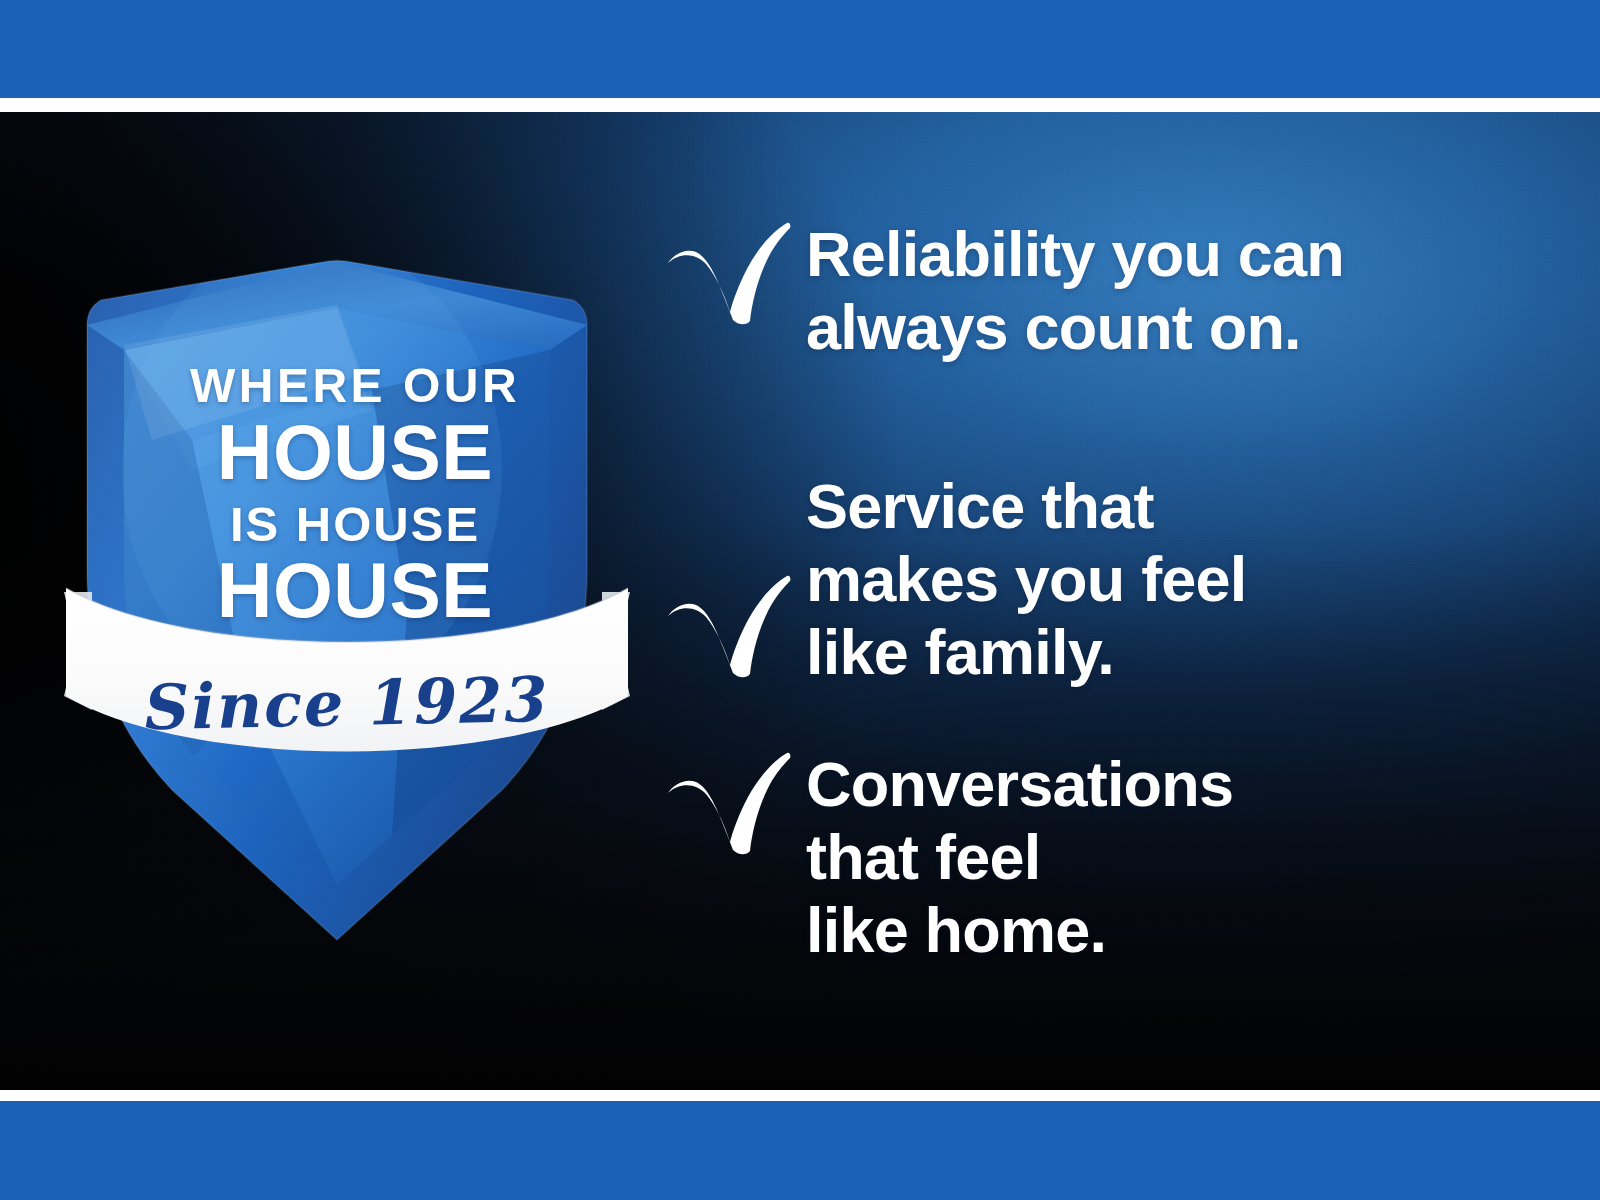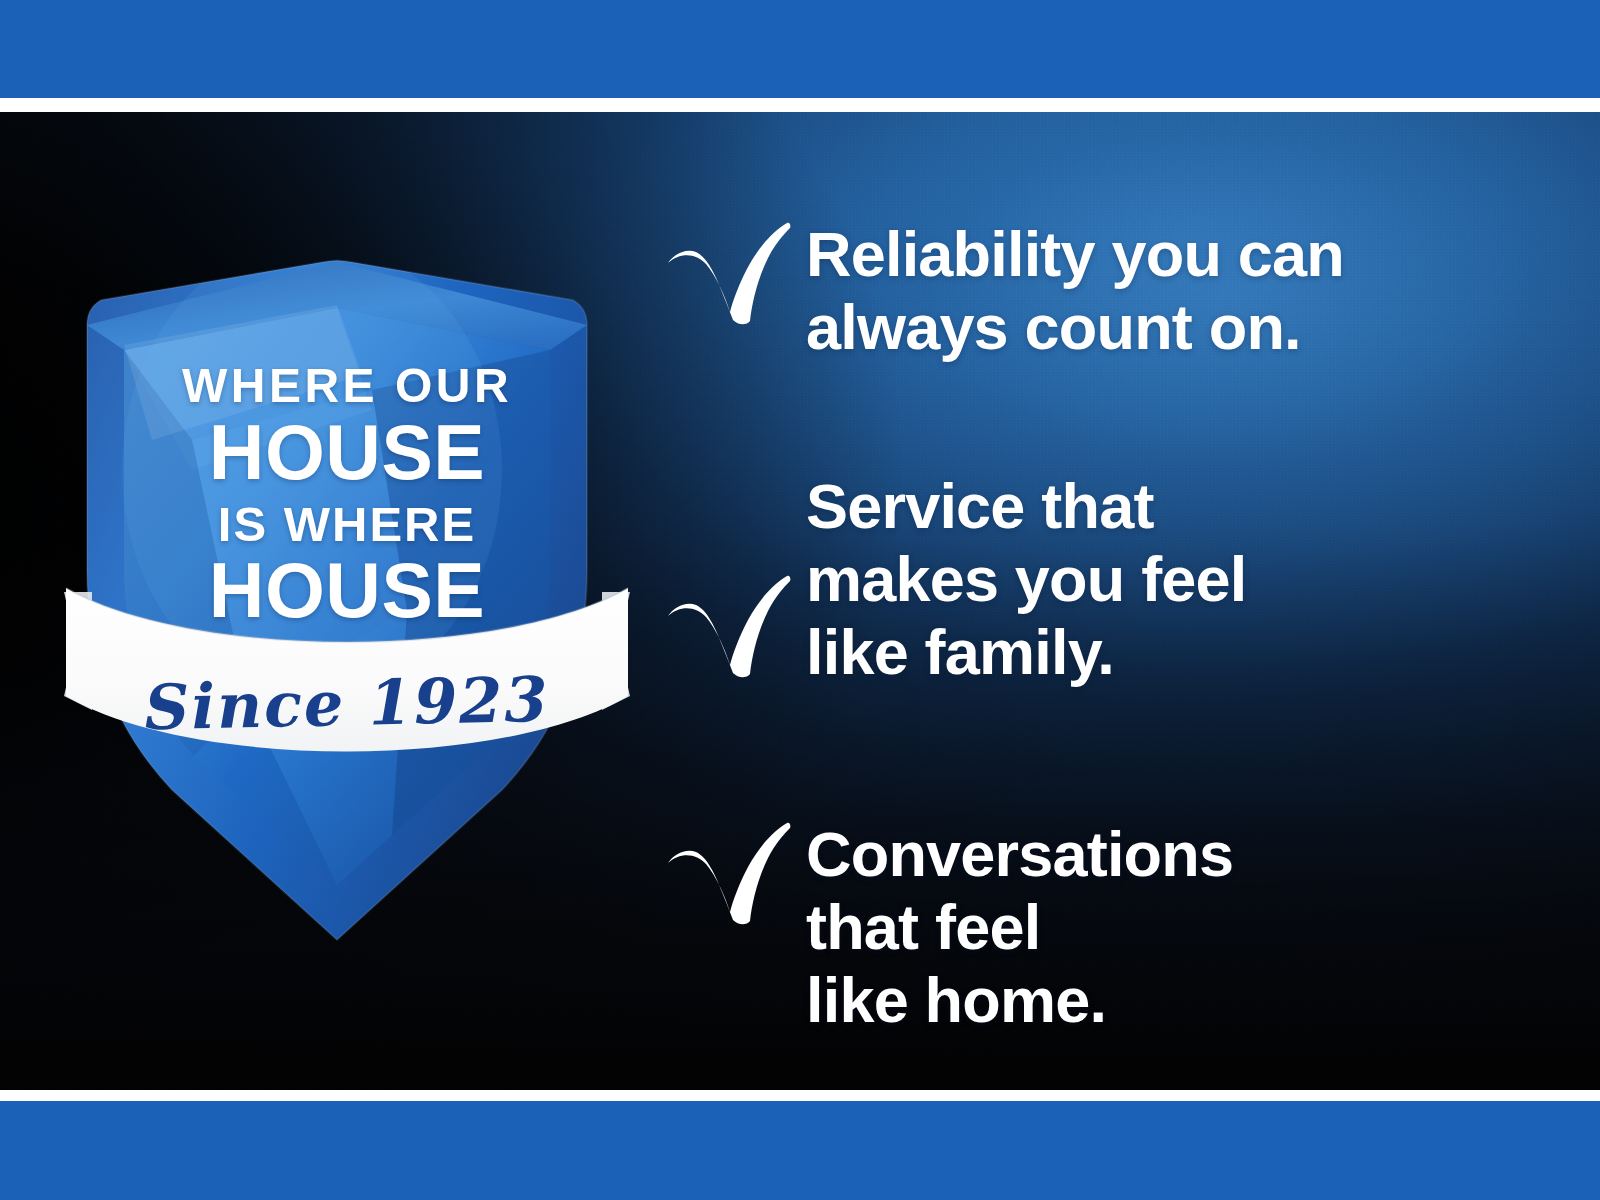--- a/index.html
+++ b/index.html
@@ -118,21 +118,21 @@
   .shield-wrap {
     position: absolute;
     left: 62px; top: 140px;
     width: 570px; height: 820px;
     z-index: 3;
   }
   .shield-wrap svg { display: block; }
 
   .shield-text {
     position: absolute;
-    left: 0; top: 0;
+    left: 8px; top: 0;
     width: 570px; height: 820px;
     z-index: 4;
     pointer-events: none;
   }
   .st-line {
     position: absolute;
     width: 100%;
     text-align: center;
     color: #ffffff;
     font-family: "Liberation Sans", sans-serif;
@@ -169,21 +169,21 @@
     z-index: 4;
   }
   .bullet {
     position: absolute;
     left: 0;
     display: flex;
     align-items: flex-start;
   }
   .bullet-1 { top: 104px; }
   .bullet-2 { top: 356px; align-items: flex-end; }
-  .bullet-3 { top: 704px; }
+  .bullet-3 { top: 634px; }
 
   .check {
     flex: 0 0 auto;
     width: 132px;
     height: 120px;
     margin-right: 14px;
   }
   .check svg { display: block; }
 
   .bullet-text {
@@ -306,21 +306,21 @@
                  C 130,520 440,520 566,448
                  L566,556
                  C 440,630 130,630 4,556 Z" fill="url(#gBanner)"></path>
         <path d="M4,448 C 130,520 440,520 566,448" fill="none" stroke="rgba(170,180,195,0.35)" stroke-width="2"></path>
       </g>
     </svg>
 
     <div class="shield-text">
       <div class="st-line st-l1">WHERE OUR</div>
       <div class="st-line st-l2">HOUSE</div>
-      <div class="st-line st-l3">IS WHERE</div>
+      <div class="st-line st-l3">IS HOUSE</div>
       <div class="st-line st-l4">HOUSE</div>
     </div>
     <div class="since">Since 1923</div>
   </div>
 
   <div class="bullets">
 
     <div class="bullet bullet-1">
       <span class="check">
         <svg width="132" height="120" viewBox="0 0 132 120" xmlns="http://www.w3.org/2000/svg">

